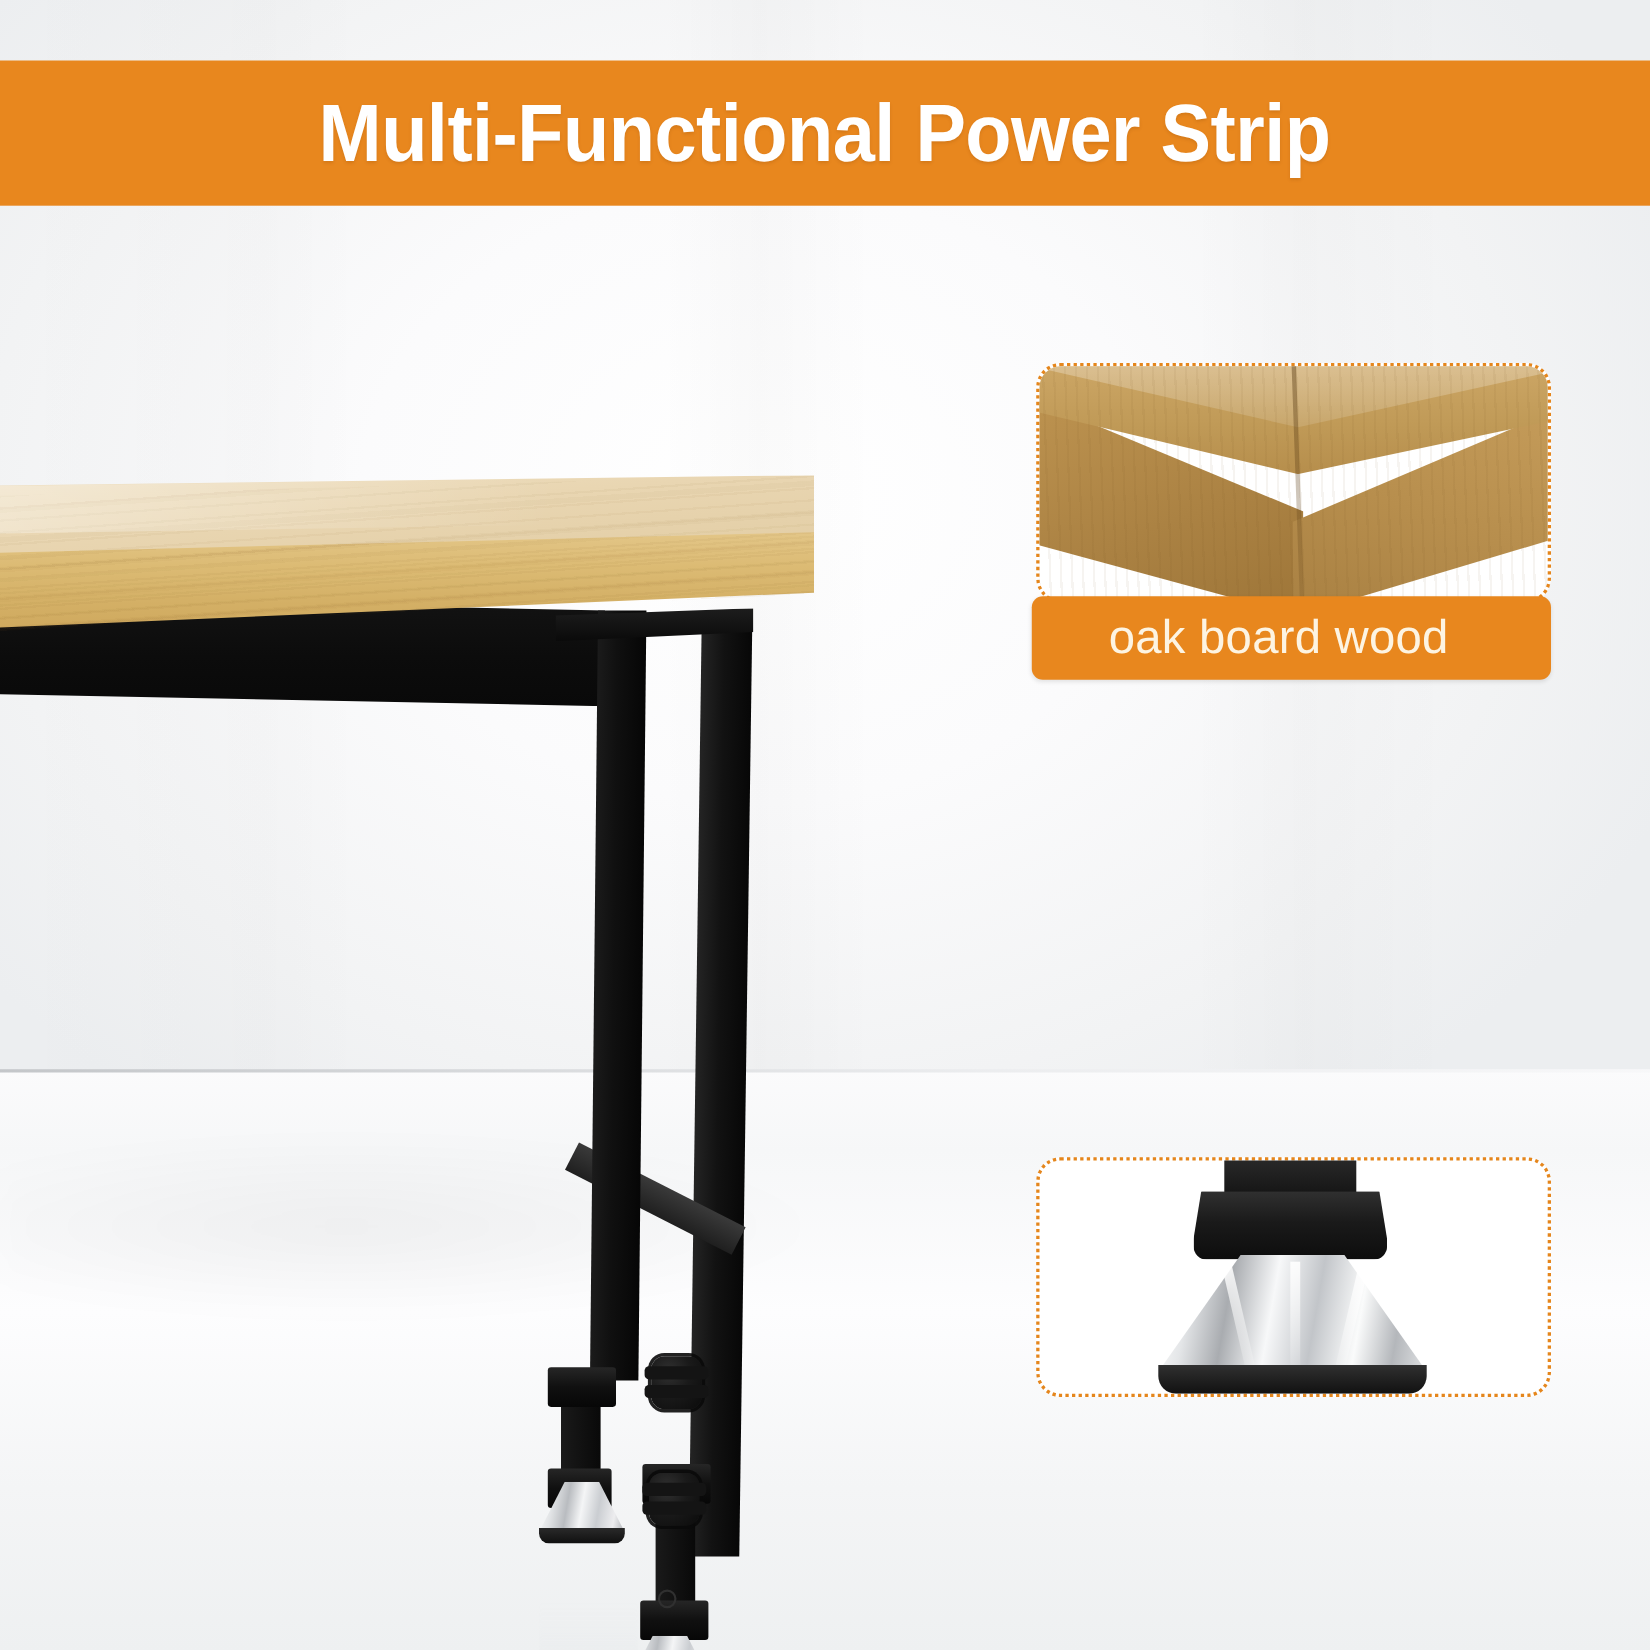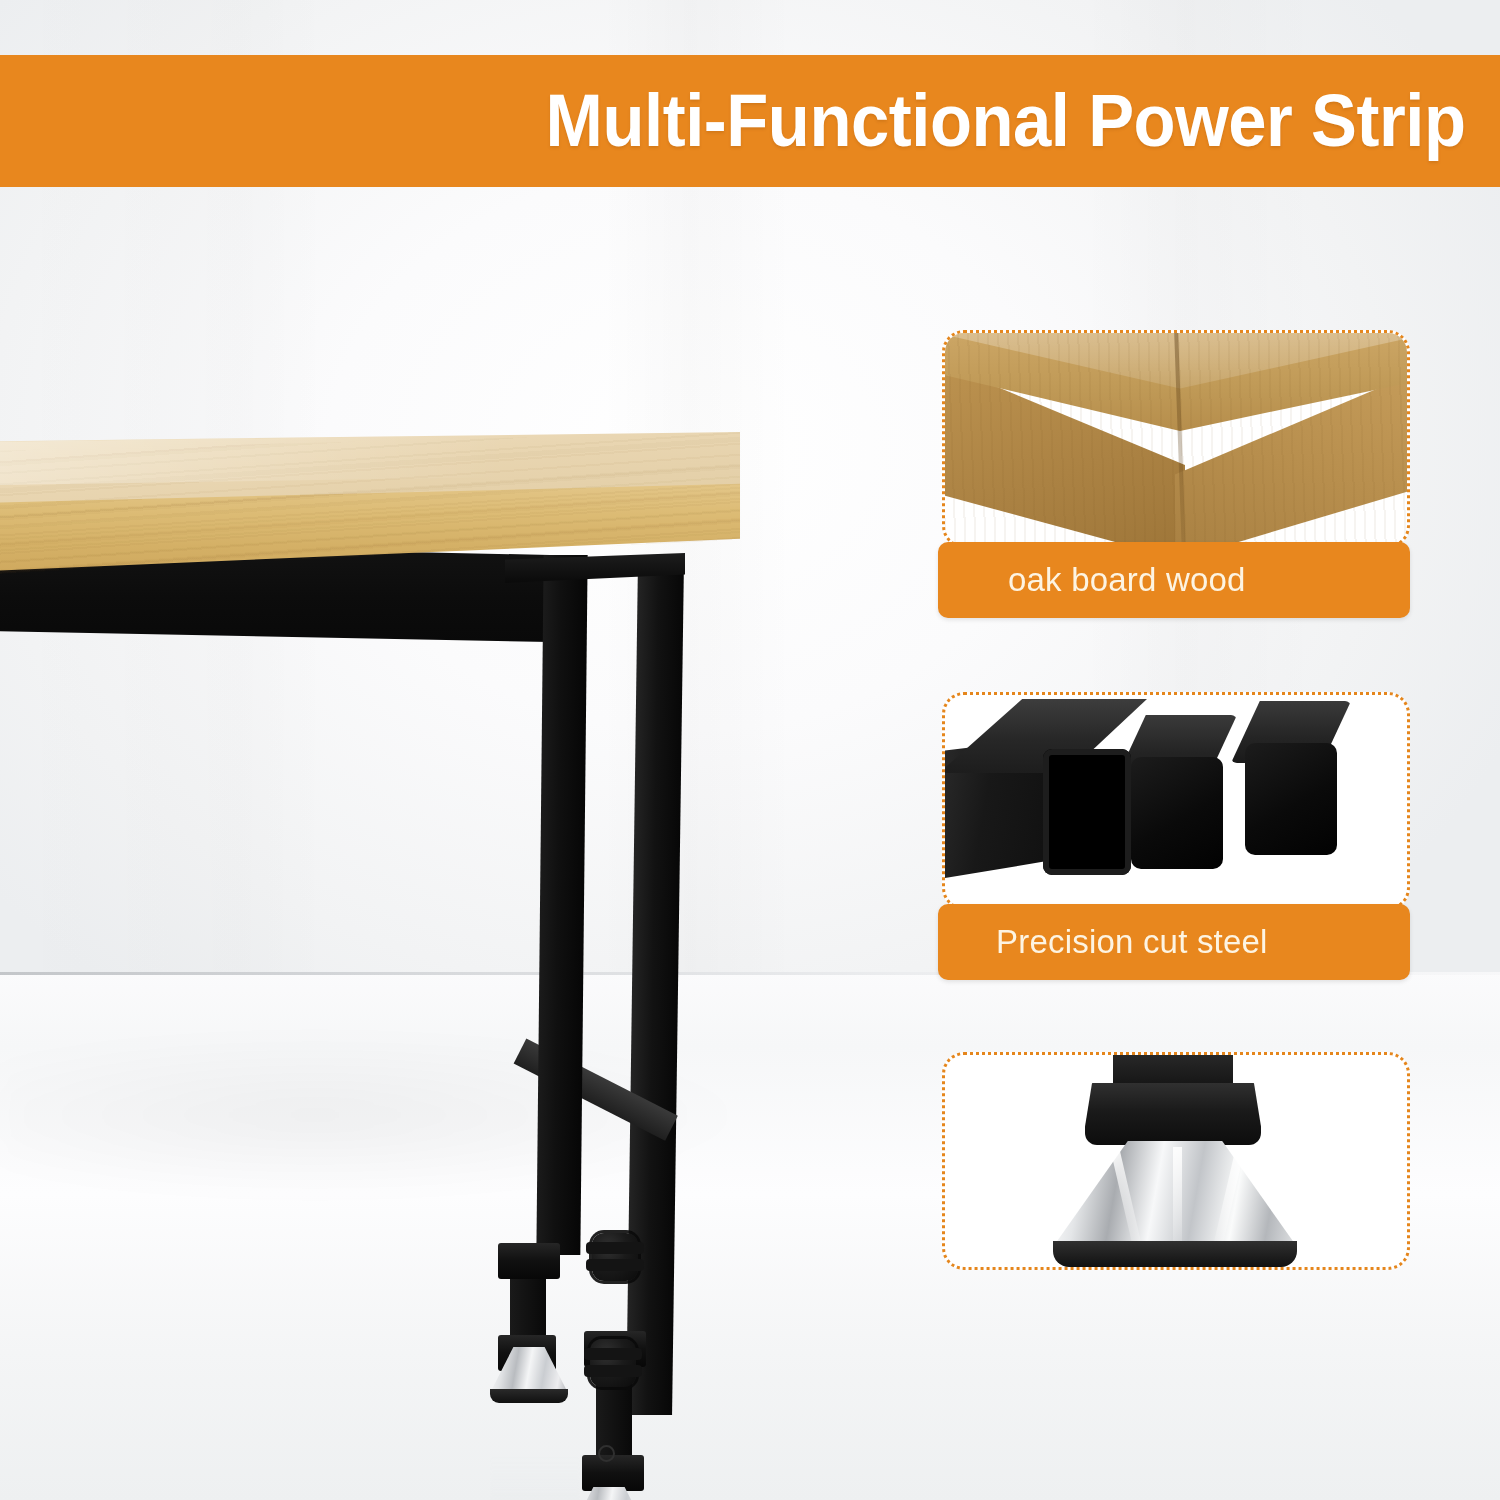--- a/index.html
+++ b/index.html
@@ -40,21 +40,21 @@
   .floor-sheen{
     position:absolute; left:0; top:1020px; width:1050px; height:190px;
     background:radial-gradient(ellipse 620px 120px at 30% 50%, rgba(0,0,0,0.045) 0%, rgba(0,0,0,0) 70%);
     filter:blur(12px);
   }
 
   
   #banner{
     position:absolute; left:0; top:55px; width:1500px; height:132px;
     background:#e8871e;
-    display:flex; align-items:center; justify-content:flex-end;
+    display:flex; align-items:center; justify-content:center;
     z-index:40;
   }
   #banner h1{
     font-family:"Liberation Sans", sans-serif;
     font-size:74px; font-weight:bold; color:#ffffff;
     letter-spacing:-0.5px; line-height:1;
     transform:scaleX(0.93); transform-origin:center;
     white-space:nowrap;
     text-shadow:0 2px 3px rgba(120,60,0,.18);
   }
@@ -199,21 +199,21 @@
     overflow:hidden;
   }
   .card-label{
     position:absolute; left:0; bottom:0; width:472px; height:76px;
     background:#e8871e;
     border-radius:10px;
     display:flex; align-items:center;
     box-shadow:0 2px 4px rgba(0,0,0,.10);
   }
   .card-label span{
-    color:#fdf4e2; font-size:33px; font-weight:400;
+    color:#fdf4e2; font-size:43px; font-weight:400;
     letter-spacing:.2px; padding-left:62px; white-space:nowrap;
     font-family:"Liberation Sans", sans-serif;
   }
   .card.c1 .card-label span{ padding-left:70px; }
   .card.c2 .card-label span{ padding-left:58px; }
   .card.c3 .card-label span{ padding-left:34px; }
 
   
   .oak-top{
     position:absolute; left:-10px; top:-14px; width:500px; height:112px;
@@ -378,40 +378,20 @@
         <div class="oak-top"></div>
         <div class="oak-bevel"></div>
         <div class="oak-seam"></div>
         <div class="oak-grain"></div>
       </div>
       <div class="card-label">
         <span>oak board wood</span>
       </div>
     </div>
 
-    <div class="card c2">
-      <div class="card-photo">
-        <div class="tube tube3">
-          <div class="topf"></div>
-          <div class="face"></div>
-        </div>
-        <div class="tube tube2">
-          <div class="topf"></div>
-          <div class="face"></div>
-        </div>
-        <div class="tube-long">
-          <div class="side"></div>
-          <div class="top"></div>
-          <div class="mouth"></div>
-        </div>
-      </div>
-      <div class="card-label">
-        <span>Precision cut steel</span>
-      </div>
-    </div>
 
     <div class="card c3">
       <div class="card-photo">
         <div class="lev-stem"></div>
         <div class="lev-block"></div>
         <div class="lev-cone"></div>
         <div class="lev-rib r1"></div>
         <div class="lev-rib r2"></div>
         <div class="lev-rib r3"></div>
         <div class="lev-pad"></div>

